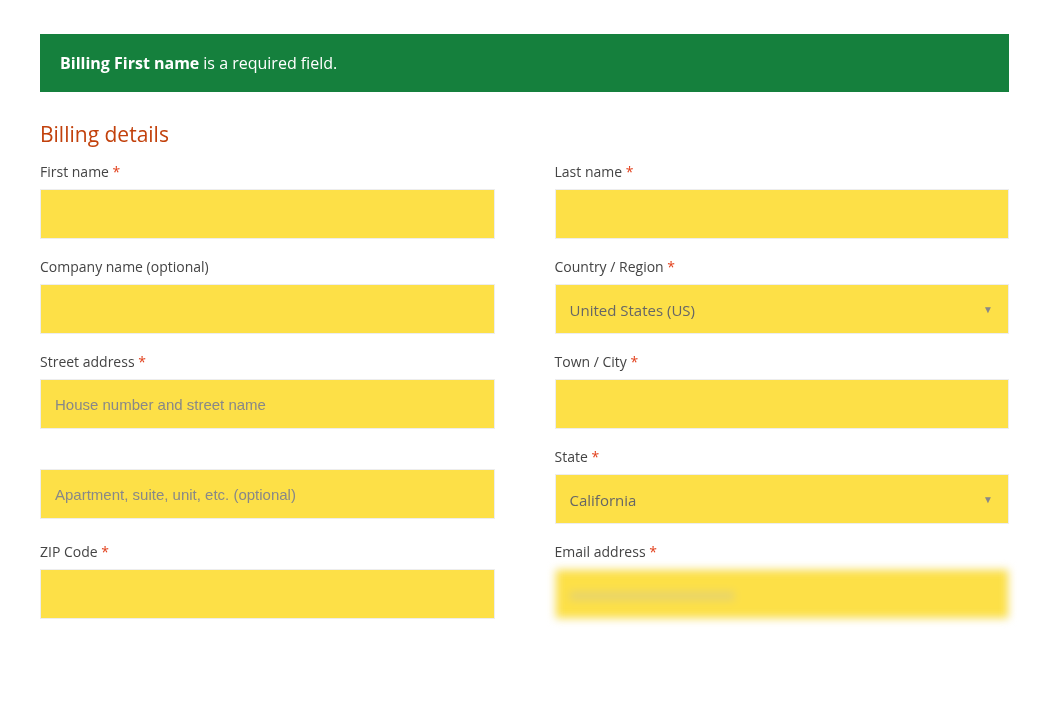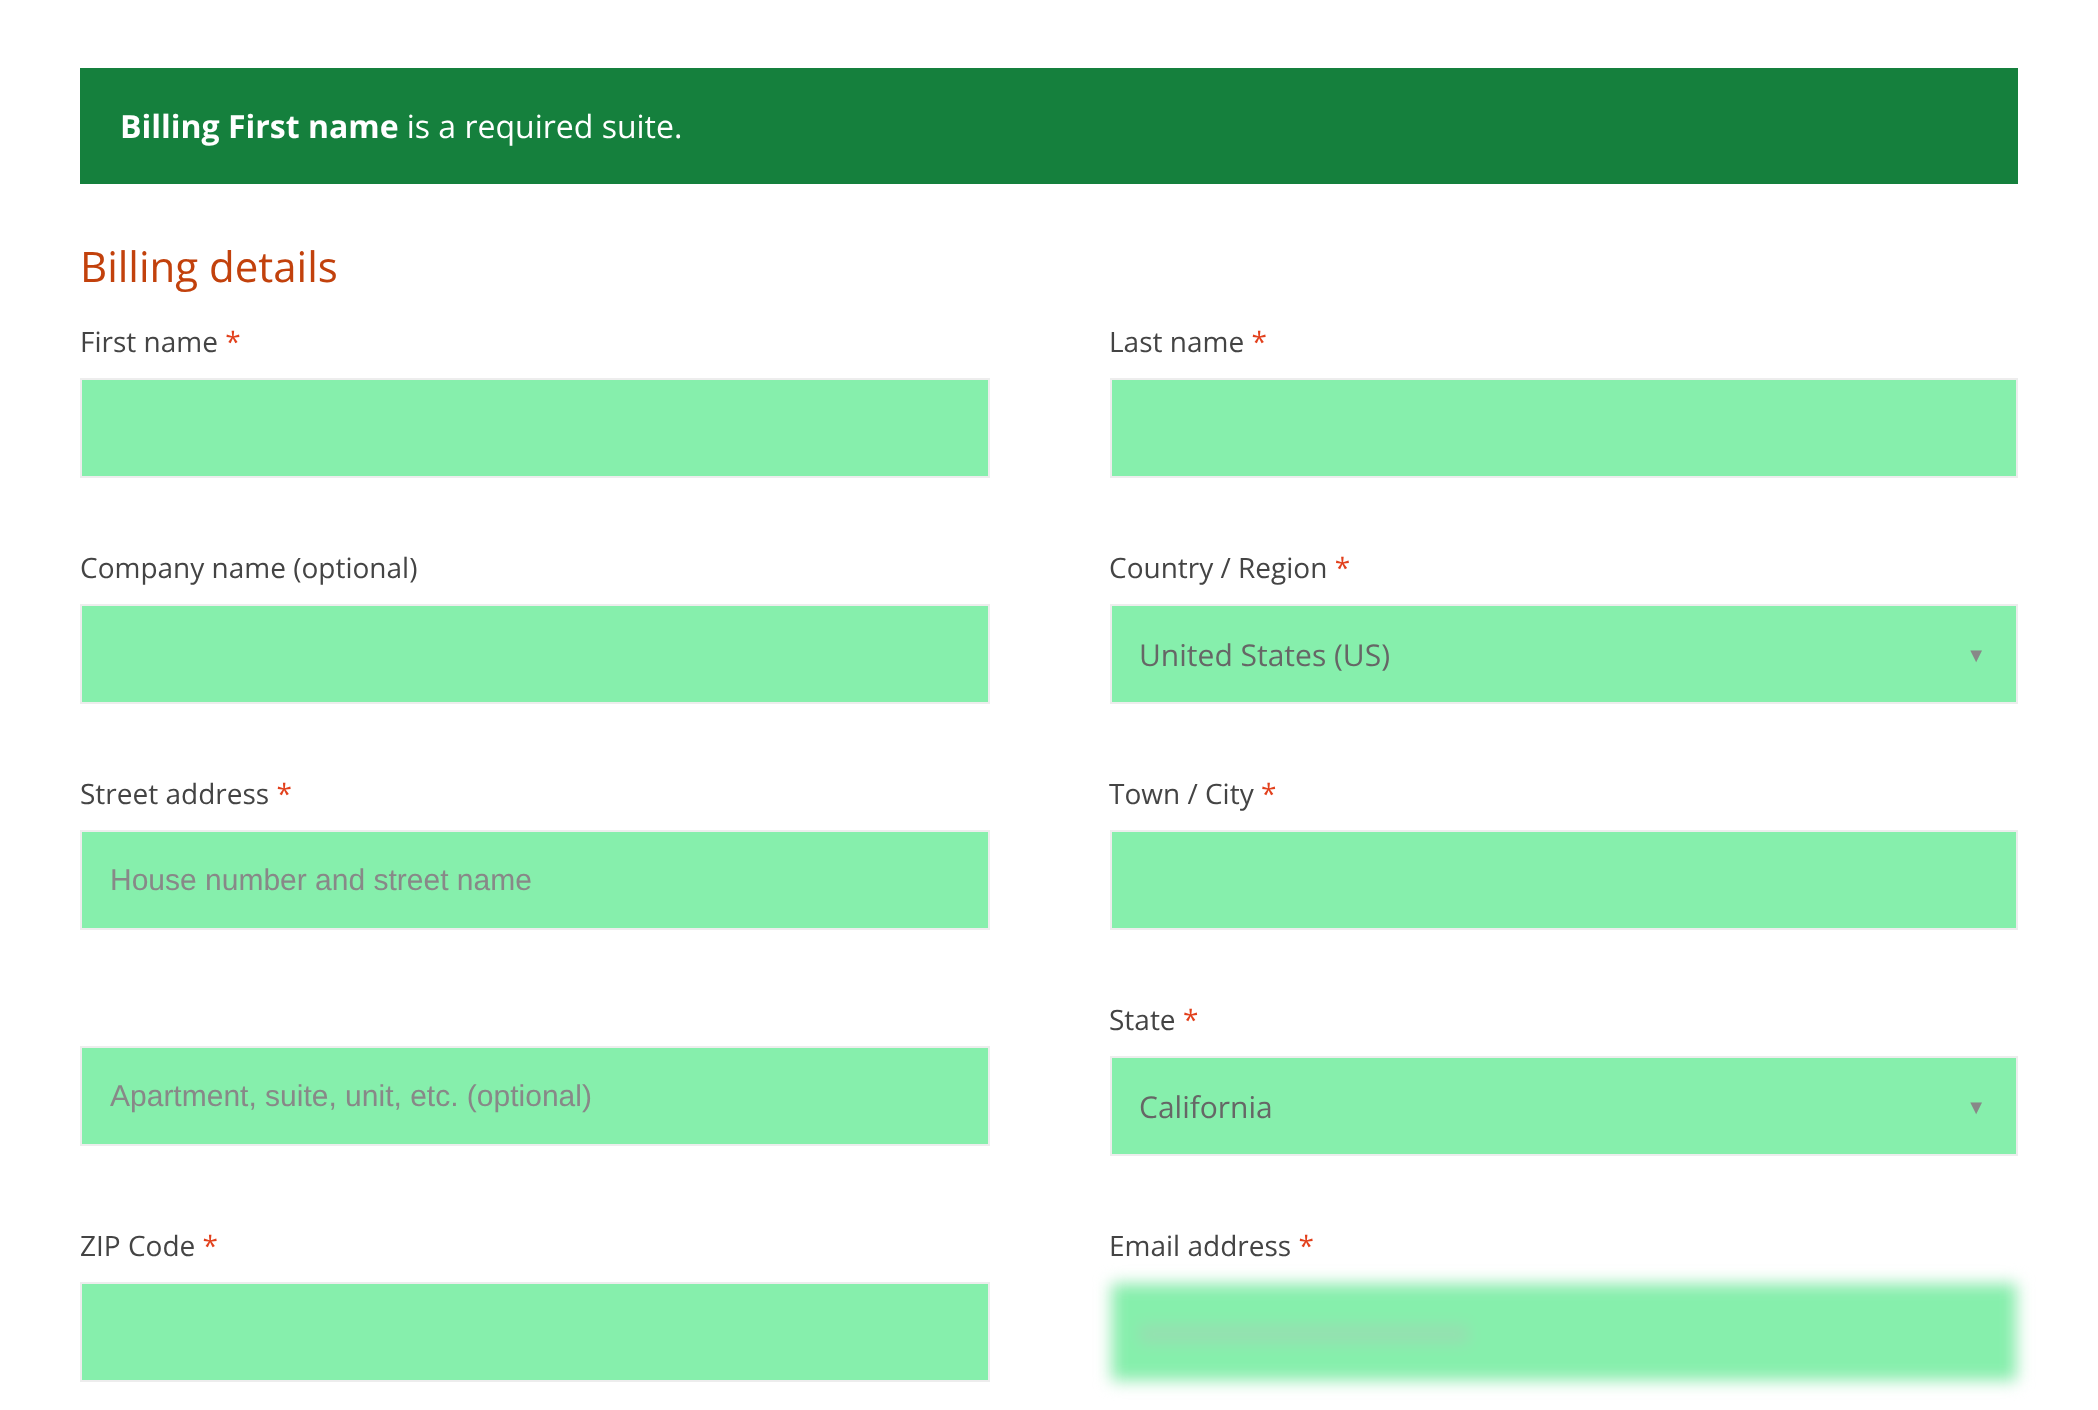--- a/index.html
+++ b/index.html
@@ -29,32 +29,32 @@
     font-size: 21px;
     font-weight: 400;
     color: #c2410c;
     margin-bottom: 14px;
   }
   .form-grid {
     display: grid;
     grid-template-columns: 1fr 1fr;
     column-gap: 60px;
   }
-  .form-field { margin-bottom: 36px; }
+  .form-field { margin-bottom: 18px; }
   .field-label {
     font-size: 14px;
     color: #444;
     margin-bottom: 8px;
     display: block;
   }
   .req { color: #e2401c; }
   .field-input, .field-select {
     width: 100%;
     height: 50px;
-    background: #86efac;
+    background: #fde047;
     border: 1px solid #ededed;
     font-size: 15px;
     color: #666;
     padding: 0 14px;
     outline: none;
   }
   .field-input::placeholder { color: #888; }
   .select-wrapper { position: relative; }
   .select-wrapper .caret {
     position: absolute;
@@ -78,21 +78,21 @@
     color: #bbb;
   }
 </style>
 </head>
 <body>
 
 <div class="container">
 
   <div class="alert">
     <strong>Billing First name</strong>
-    <span>is a required suite.</span>
+    <span>is a required field.</span>
   </div>
 
   <h3 class="section-title">Billing details</h3>
 
   <div class="form-grid">
 
     <div class="form-field">
       <label class="field-label">
         <span>First name</span>
         <span class="req">*</span>

